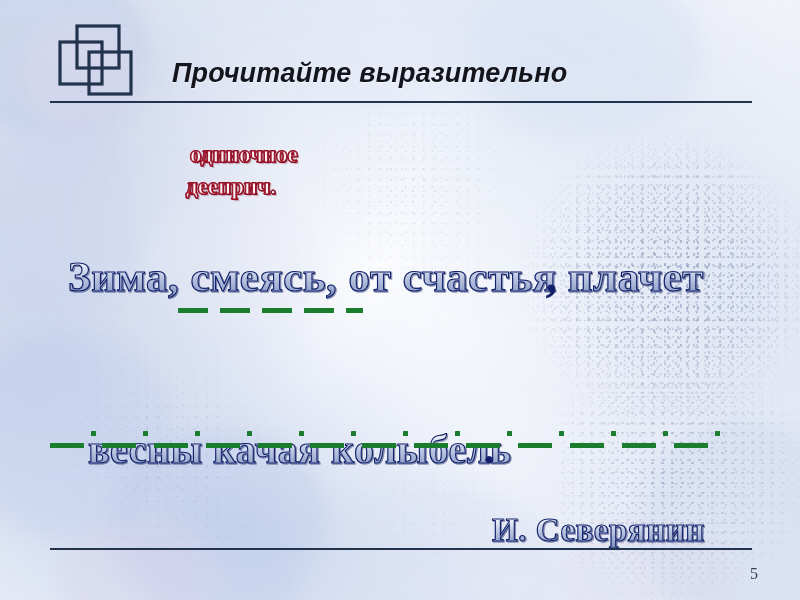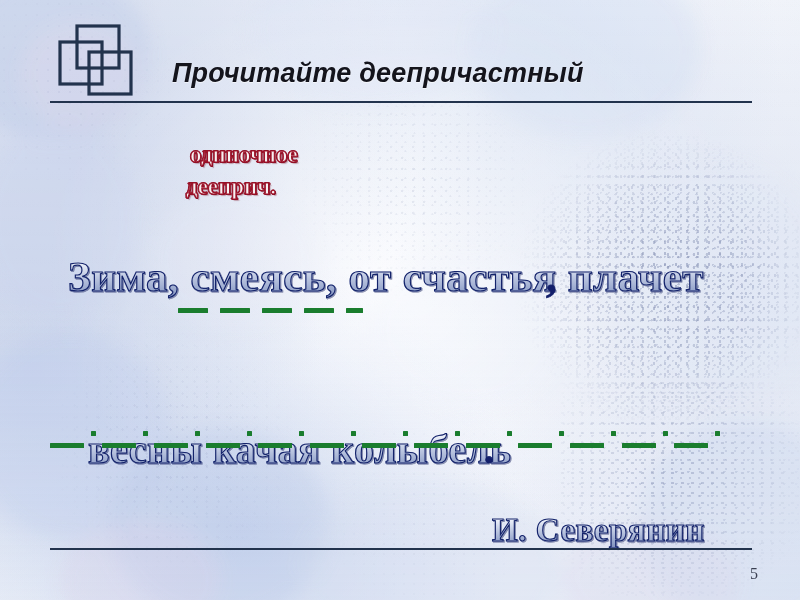--- a/index.html
+++ b/index.html
@@ -260,21 +260,21 @@
   <div class="logo-mark">
     <svg width="92" height="74" viewBox="0 0 92 74" xmlns="http://www.w3.org/2000/svg">
       <g fill="none" stroke="#22334d" stroke-width="3.2">
         <rect x="2" y="18" width="42" height="42"></rect>
         <rect x="19" y="2" width="42" height="42"></rect>
         <rect x="31" y="28" width="42" height="42"></rect>
       </g>
     </svg>
   </div>
 
-  <div class="title">Прочитайте деепричастный</div>
+  <div class="title">Прочитайте выразительно</div>
 
   <div class="rule rule-top"></div>
 
   <div class="wa-red wa-red-sm" style="left:190px; top:142px;">одиночное</div>
 
   <div class="wa-red wa-red-sm" style="left:186px; top:174px;">дееприч.</div>
 
   <div class="wa-navy wa-line1" style="left:68px; top:252px;">Зима, смеясь, от счастья плачет</div>
   <div class="punct-navy" style="left:546px; top:252px; font-size:43px;">,</div>
 

